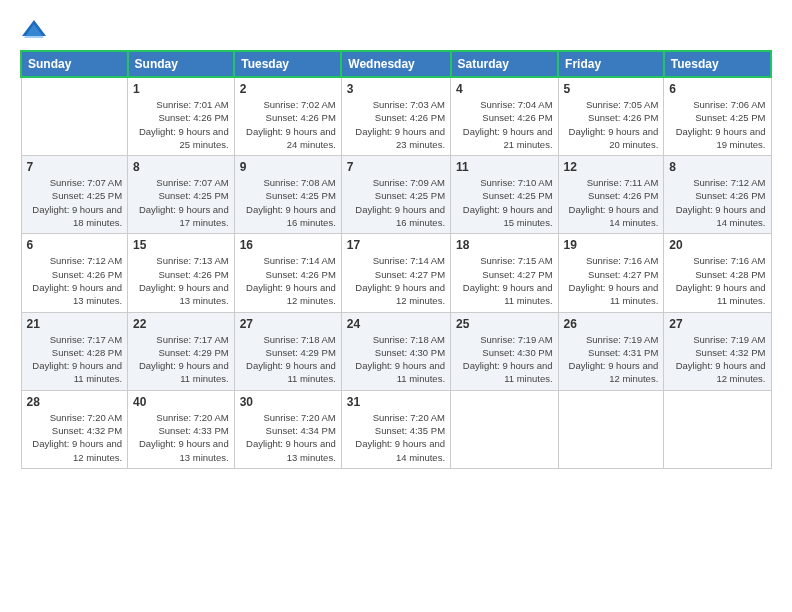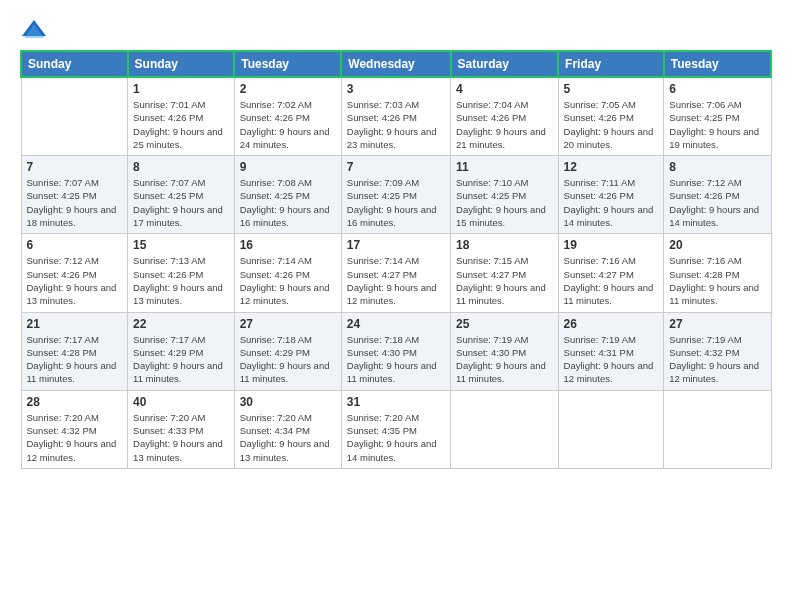--- a/index.html
+++ b/index.html
@@ -89,20 +89,21 @@
       font-size: 12px;
       font-weight: bold;
       color: #333;
       display: block;
       margin-bottom: 2px;
     }
     .cell-text {
       font-size: 9.5px;
       color: #444;
       line-height: 1.4;
+      text-align: right;
     }
     .empty-cell {
       background: #f9f9f9;
     }
     .row-shaded td {
       background: #f0f4f8;
     }
     .row-white td {
       background: #fff;
     }

